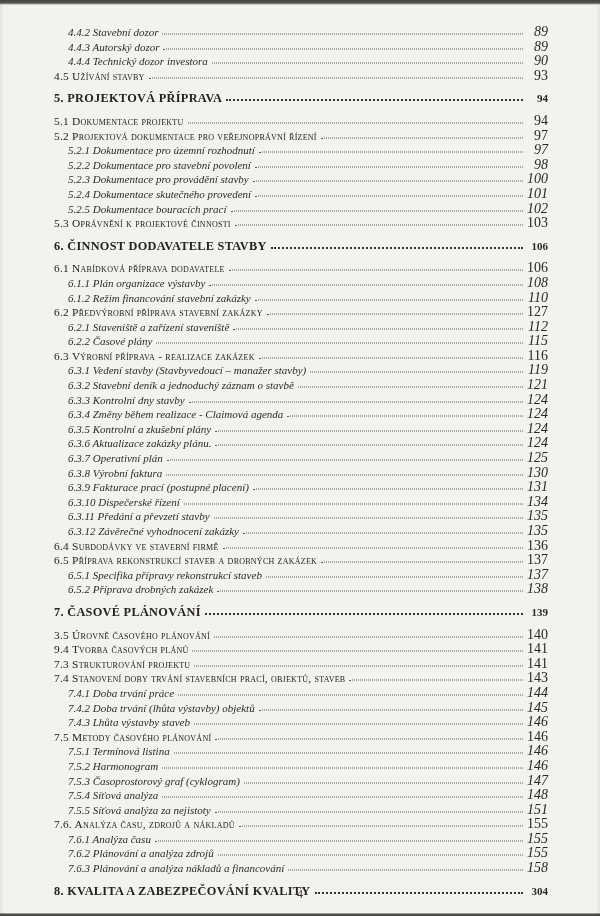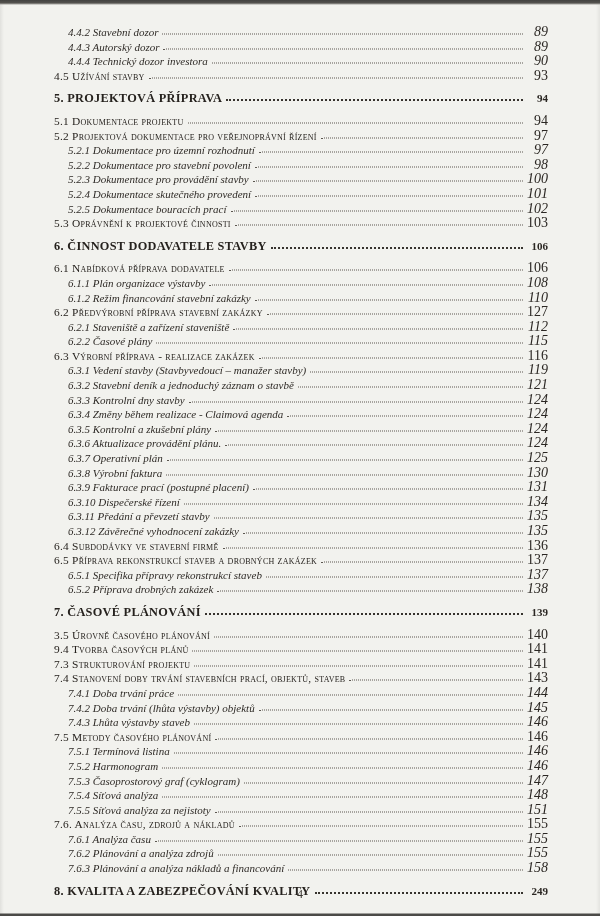--- a/index.html
+++ b/index.html
@@ -198,21 +198,21 @@
     <span class="toc-label">6.3.4 Změny během realizace - Claimová agenda</span>
     <span class="leader"></span>
     <span class="toc-page">124</span>
   </div>
     <div class="toc-row level3">
     <span class="toc-label">6.3.5 Kontrolní a zkušební plány</span>
     <span class="leader"></span>
     <span class="toc-page">124</span>
   </div>
     <div class="toc-row level3">
-    <span class="toc-label">6.3.6 Aktualizace provádění plánu.</span>
+    <span class="toc-label">6.3.6 Aktualizace zakázky plánu.</span>
     <span class="leader"></span>
     <span class="toc-page">124</span>
   </div>
     <div class="toc-row level3">
     <span class="toc-label">6.3.7 Operativní plán</span>
     <span class="leader"></span>
     <span class="toc-page">125</span>
   </div>
     <div class="toc-row level3">
     <span class="toc-label">6.3.8 Výrobní faktura</span>
@@ -345,19 +345,19 @@
     <span class="toc-page">155</span>
   </div>
     <div class="toc-row level3">
     <span class="toc-label">7.6.3 Plánování a analýza nákladů a financování</span>
     <span class="leader"></span>
     <span class="toc-page">158</span>
   </div>
     <div class="toc-row level1">
     <span class="toc-label">8. KVALITA A ZABEZPEČOVÁNÍ KVALITY</span>
     <span class="leader"></span>
-    <span class="toc-page">249</span>
+    <span class="toc-page">304</span>
   </div>
   </div>
 
 <div class="footer">
   <span>4</span>
 </div>
 
 </body></html>

